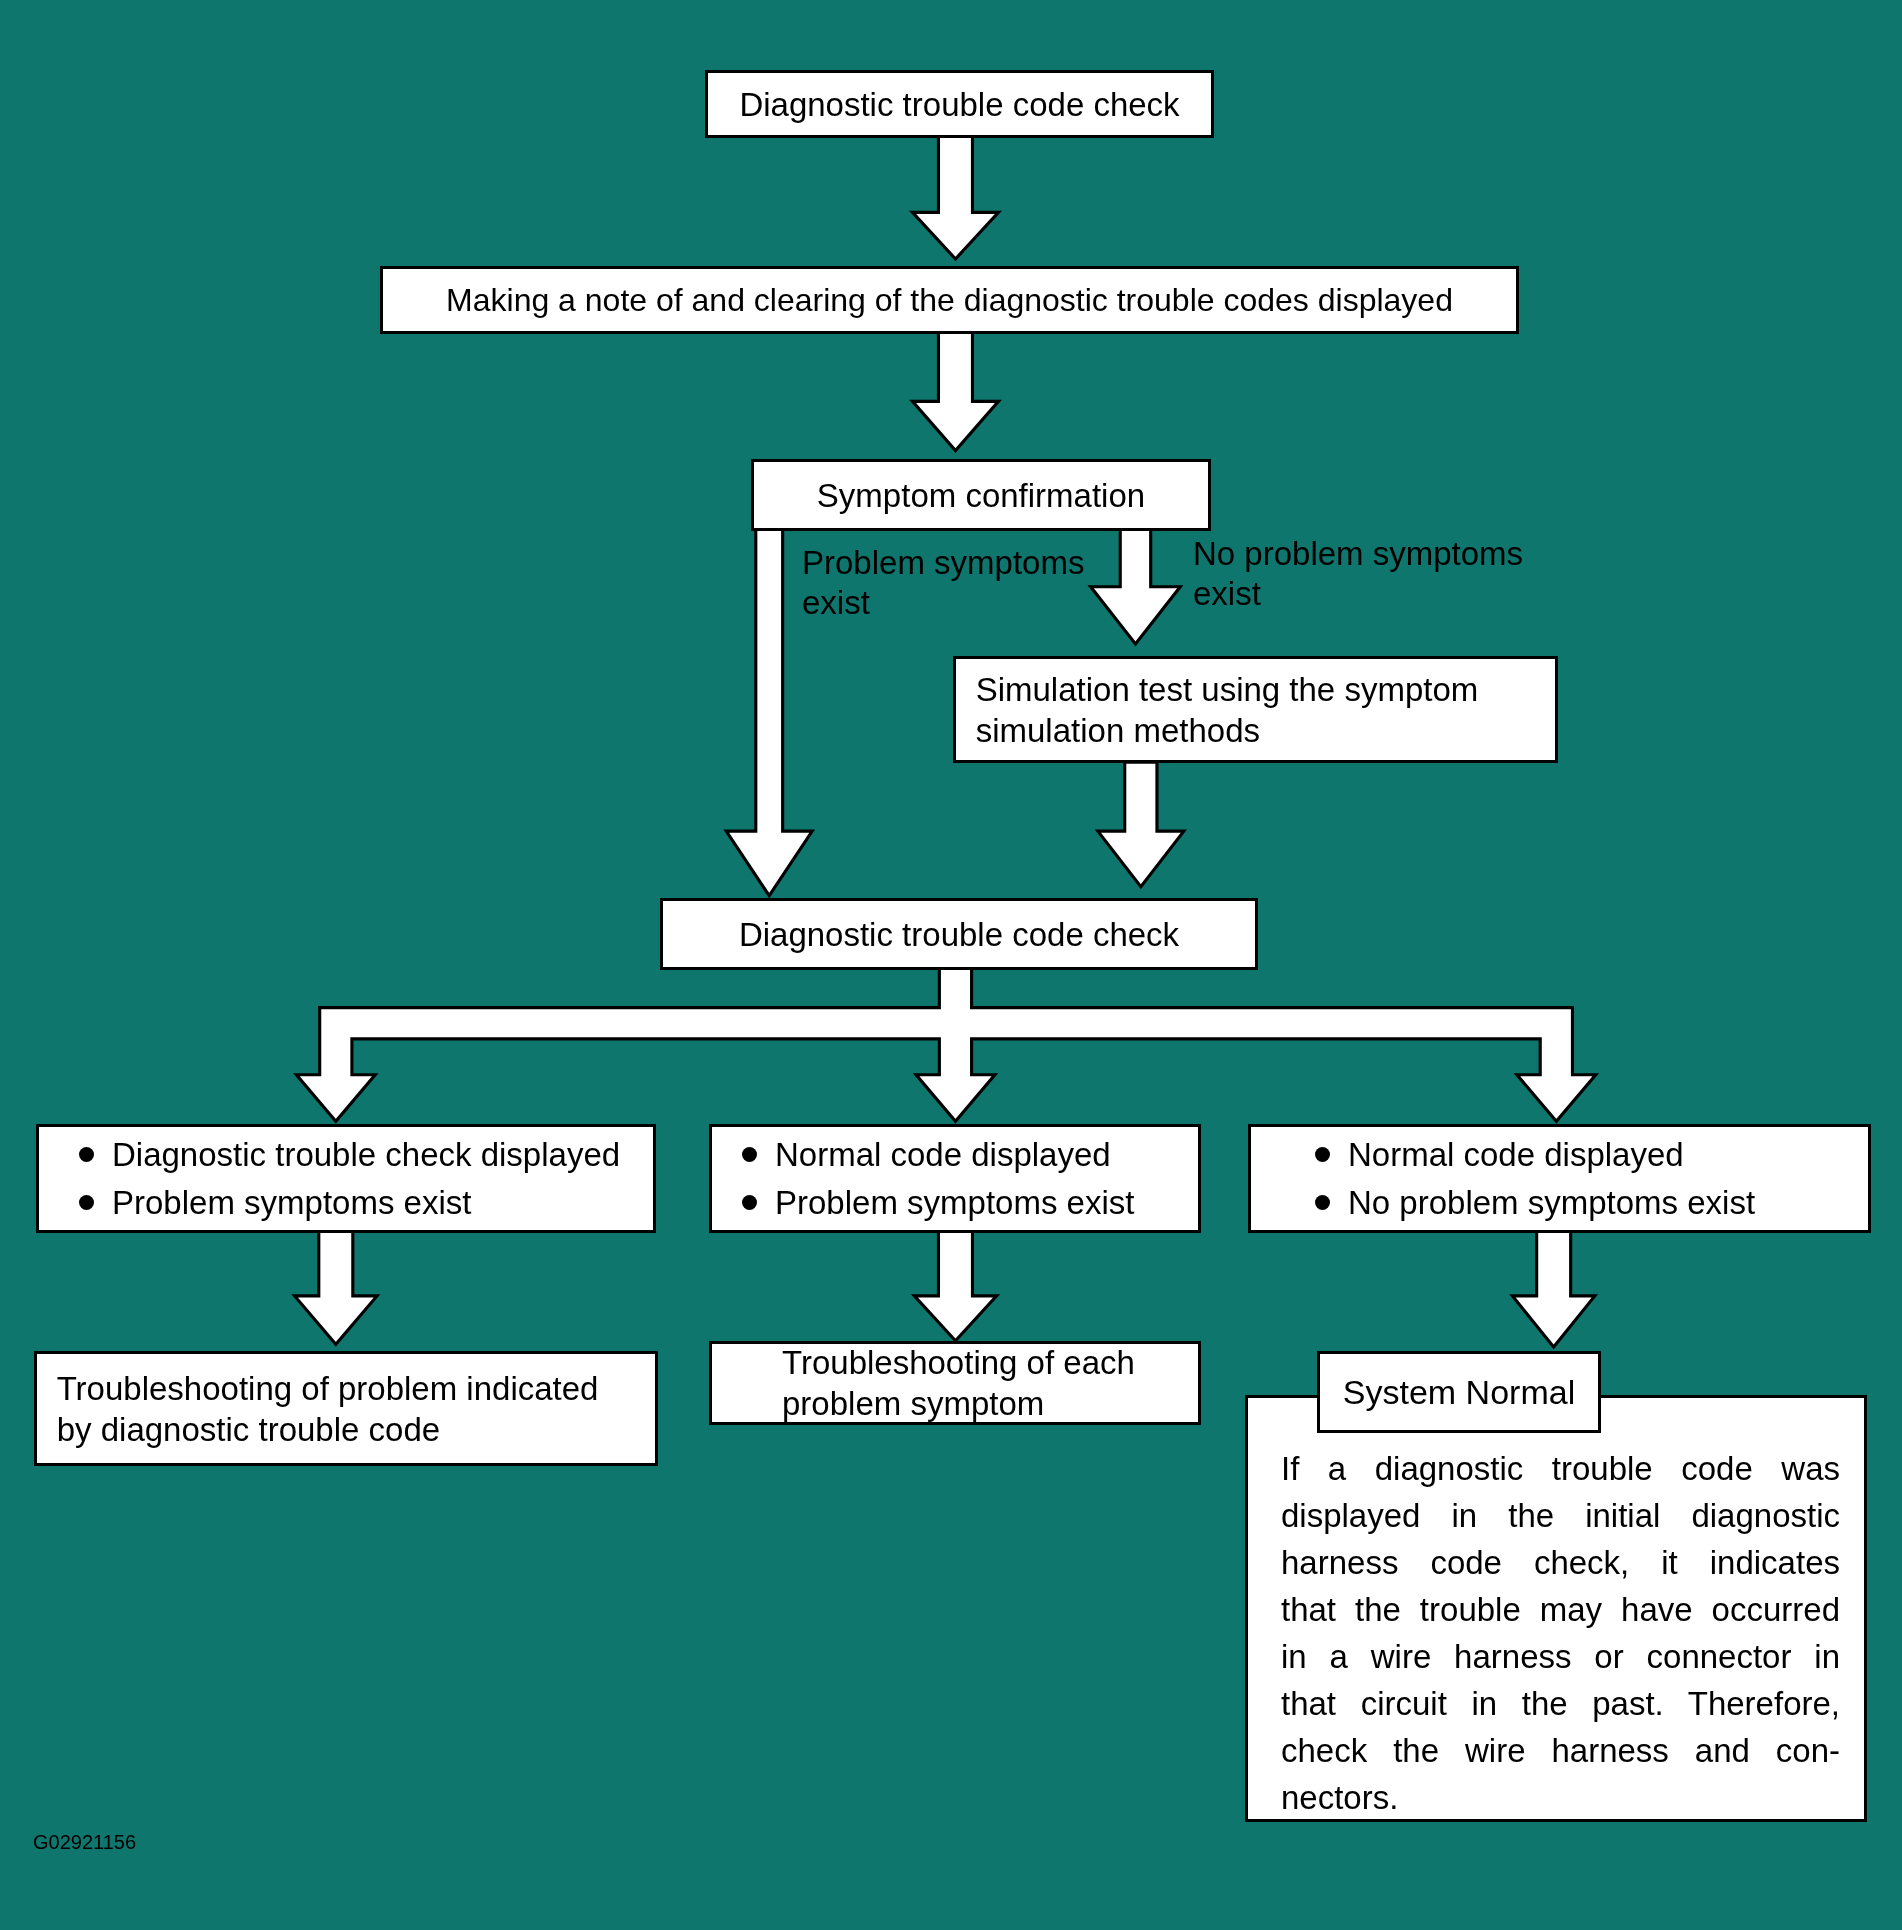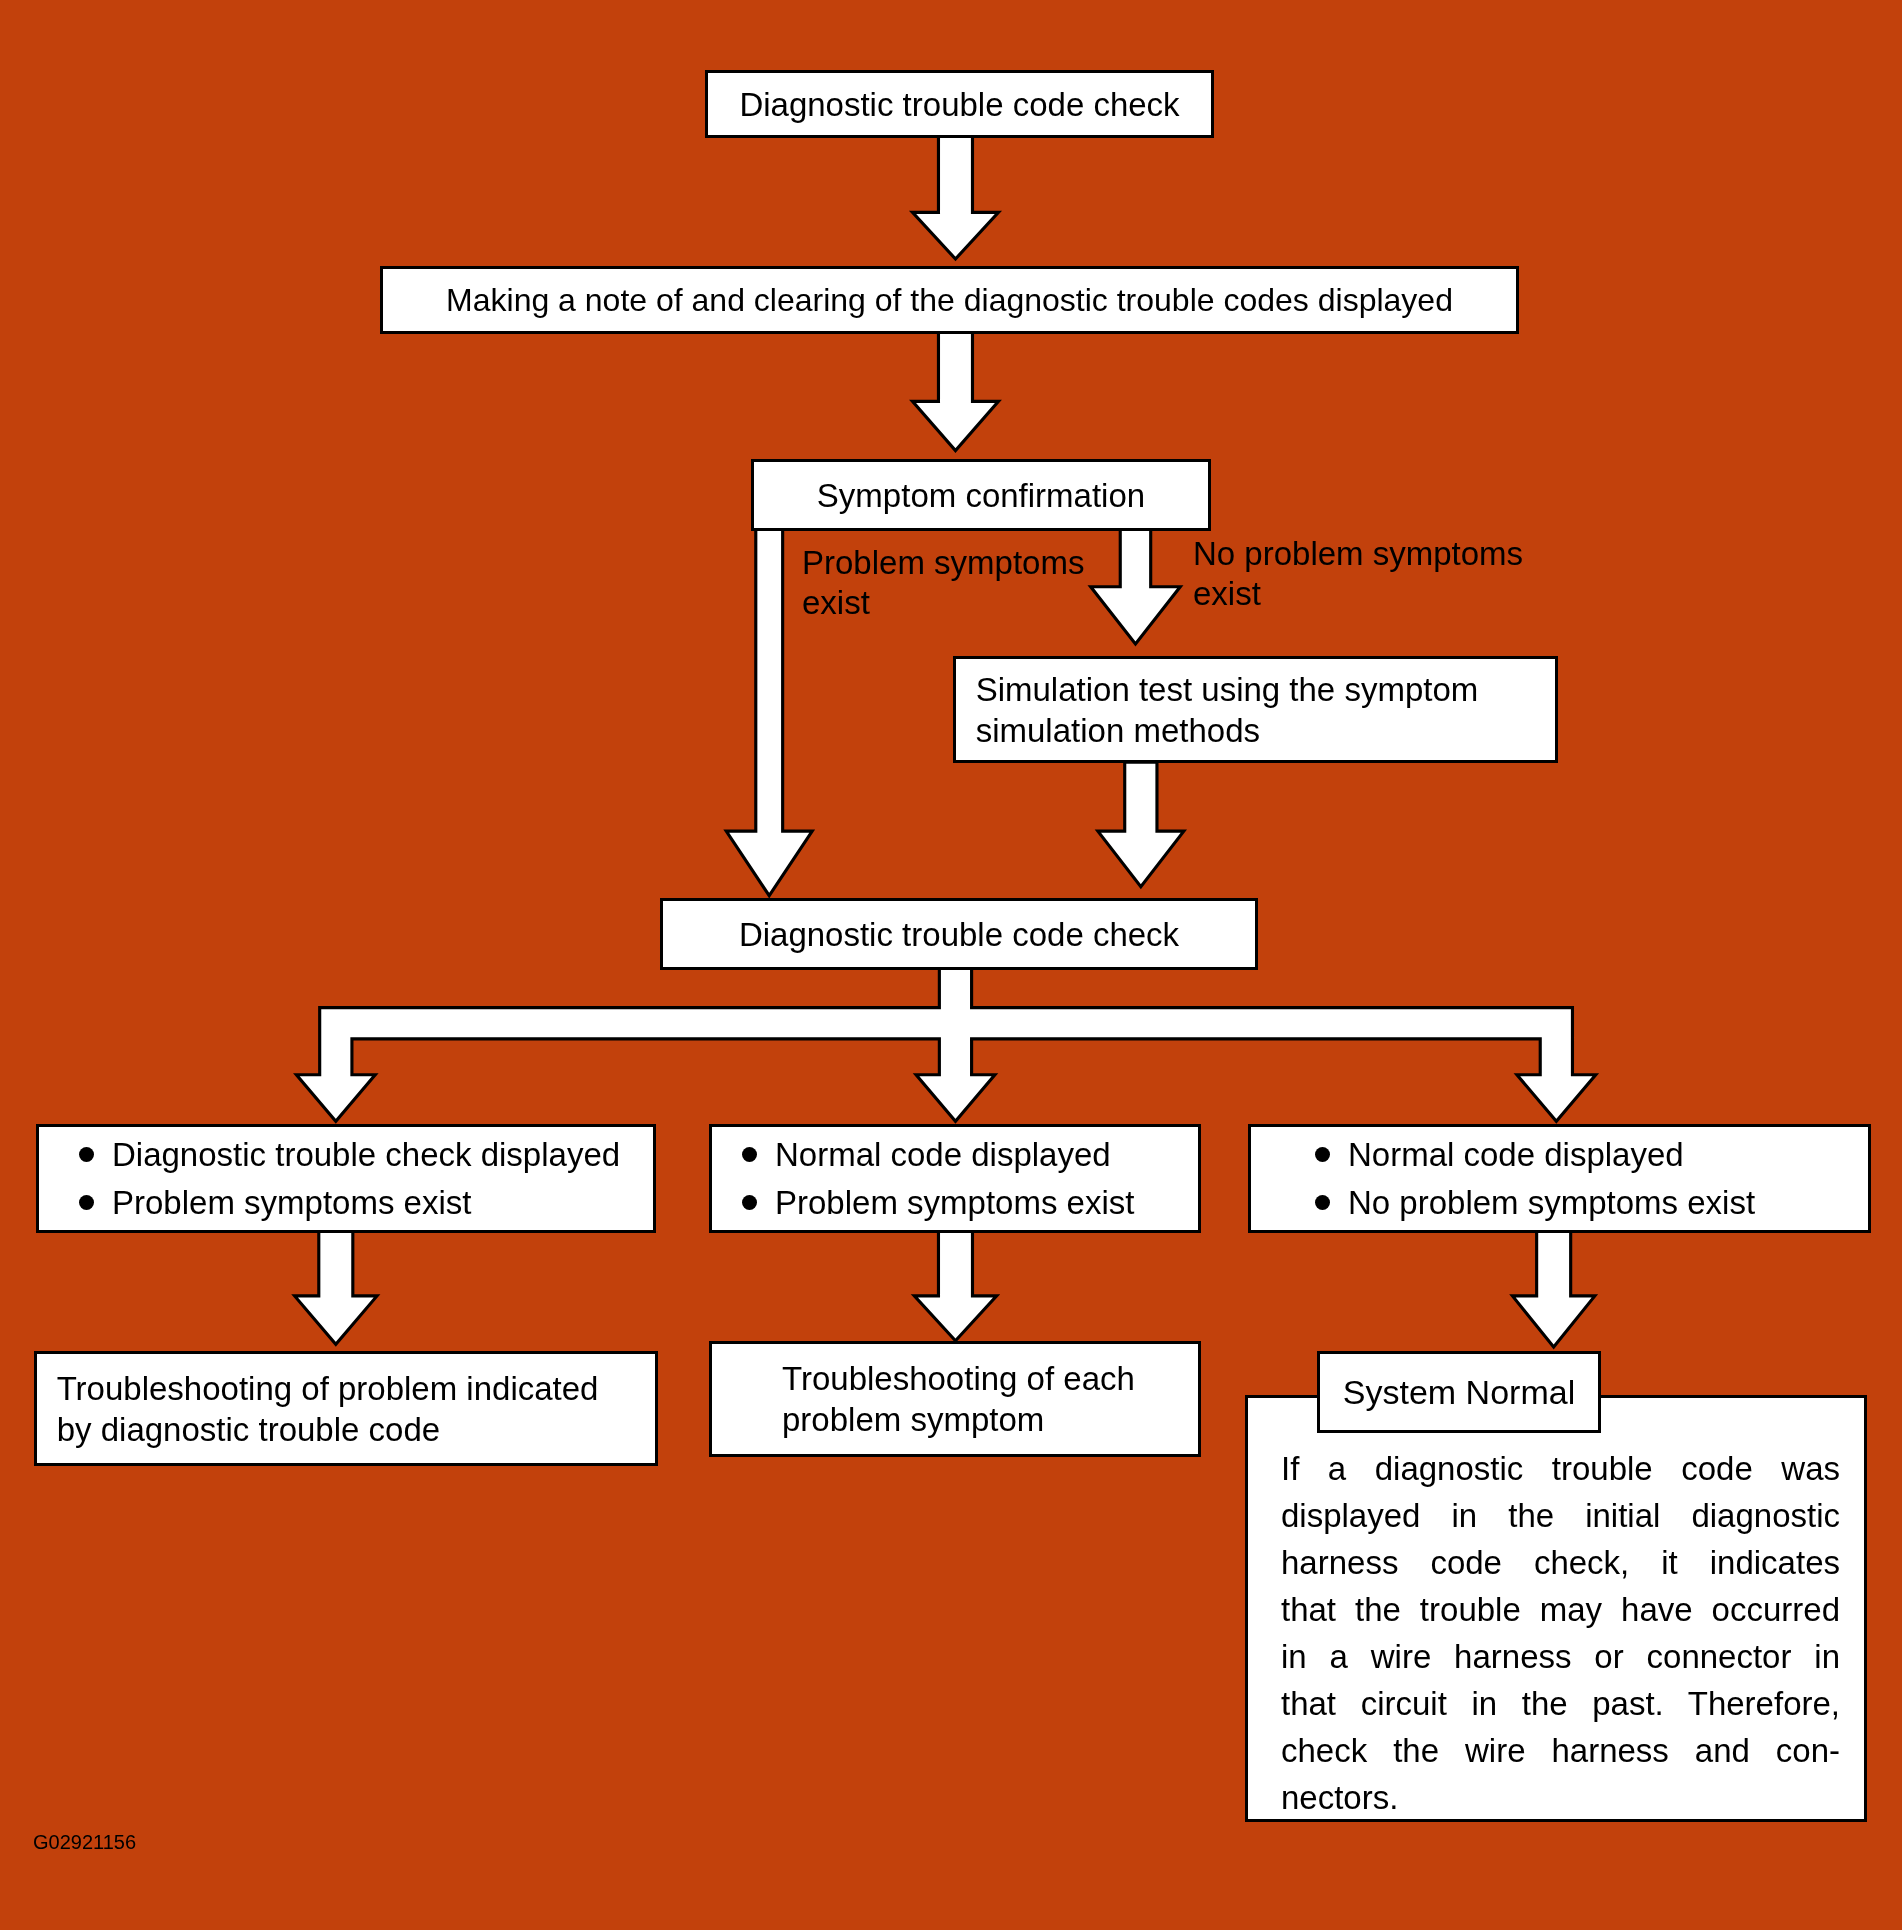--- a/index.html
+++ b/index.html
@@ -1,19 +1,19 @@
 <!DOCTYPE html>
 <html style="font-size:14.3px"><head>
 <meta charset="utf-8">
 <style>
   html,body{margin:0;padding:0;background:#fff;}
   #canvas{
     position:relative;
     width:1902px;height:1931px;
-    background:#c2410c;
+    background:#0f766e;
     font-family:"Liberation Sans", sans-serif;
     color:#000;
     overflow:hidden;
   }
   #arrow-layer{position:absolute;left:0;top:0;width:1902px;height:1931px;z-index:1;}
   .node{
     position:absolute;
     border:3.6px solid #000;
     background:#fff;
     box-sizing:border-box;
@@ -161,21 +161,21 @@
       <span class="dot"></span>
       <span>No problem symptoms exist</span>
     </div>
   </div>
 
   <div class="node" style="left:34px;top:1351px;width:624px;height:115px;padding-left:19.7px;">
     <div class="nowrap">Troubleshooting of problem indicated</div>
     <div class="nowrap">by diagnostic trouble code</div>
   </div>
 
-  <div class="node" style="left:709px;top:1341px;width:492px;height:116px;padding-left:70px;">
+  <div class="node" style="left:709px;top:1341px;width:492px;height:84px;padding-left:70px;">
     <div class="nowrap">Troubleshooting of each</div>
     <div class="nowrap">problem symptom</div>
   </div>
 
   <div class="note-box" style="left:1245px;top:1395px;width:622px;height:427px;"></div>
 
   <div class="sys-normal" style="left:1317px;top:1351px;width:284px;height:82px;">
     <span>System Normal</span>
   </div>
 

